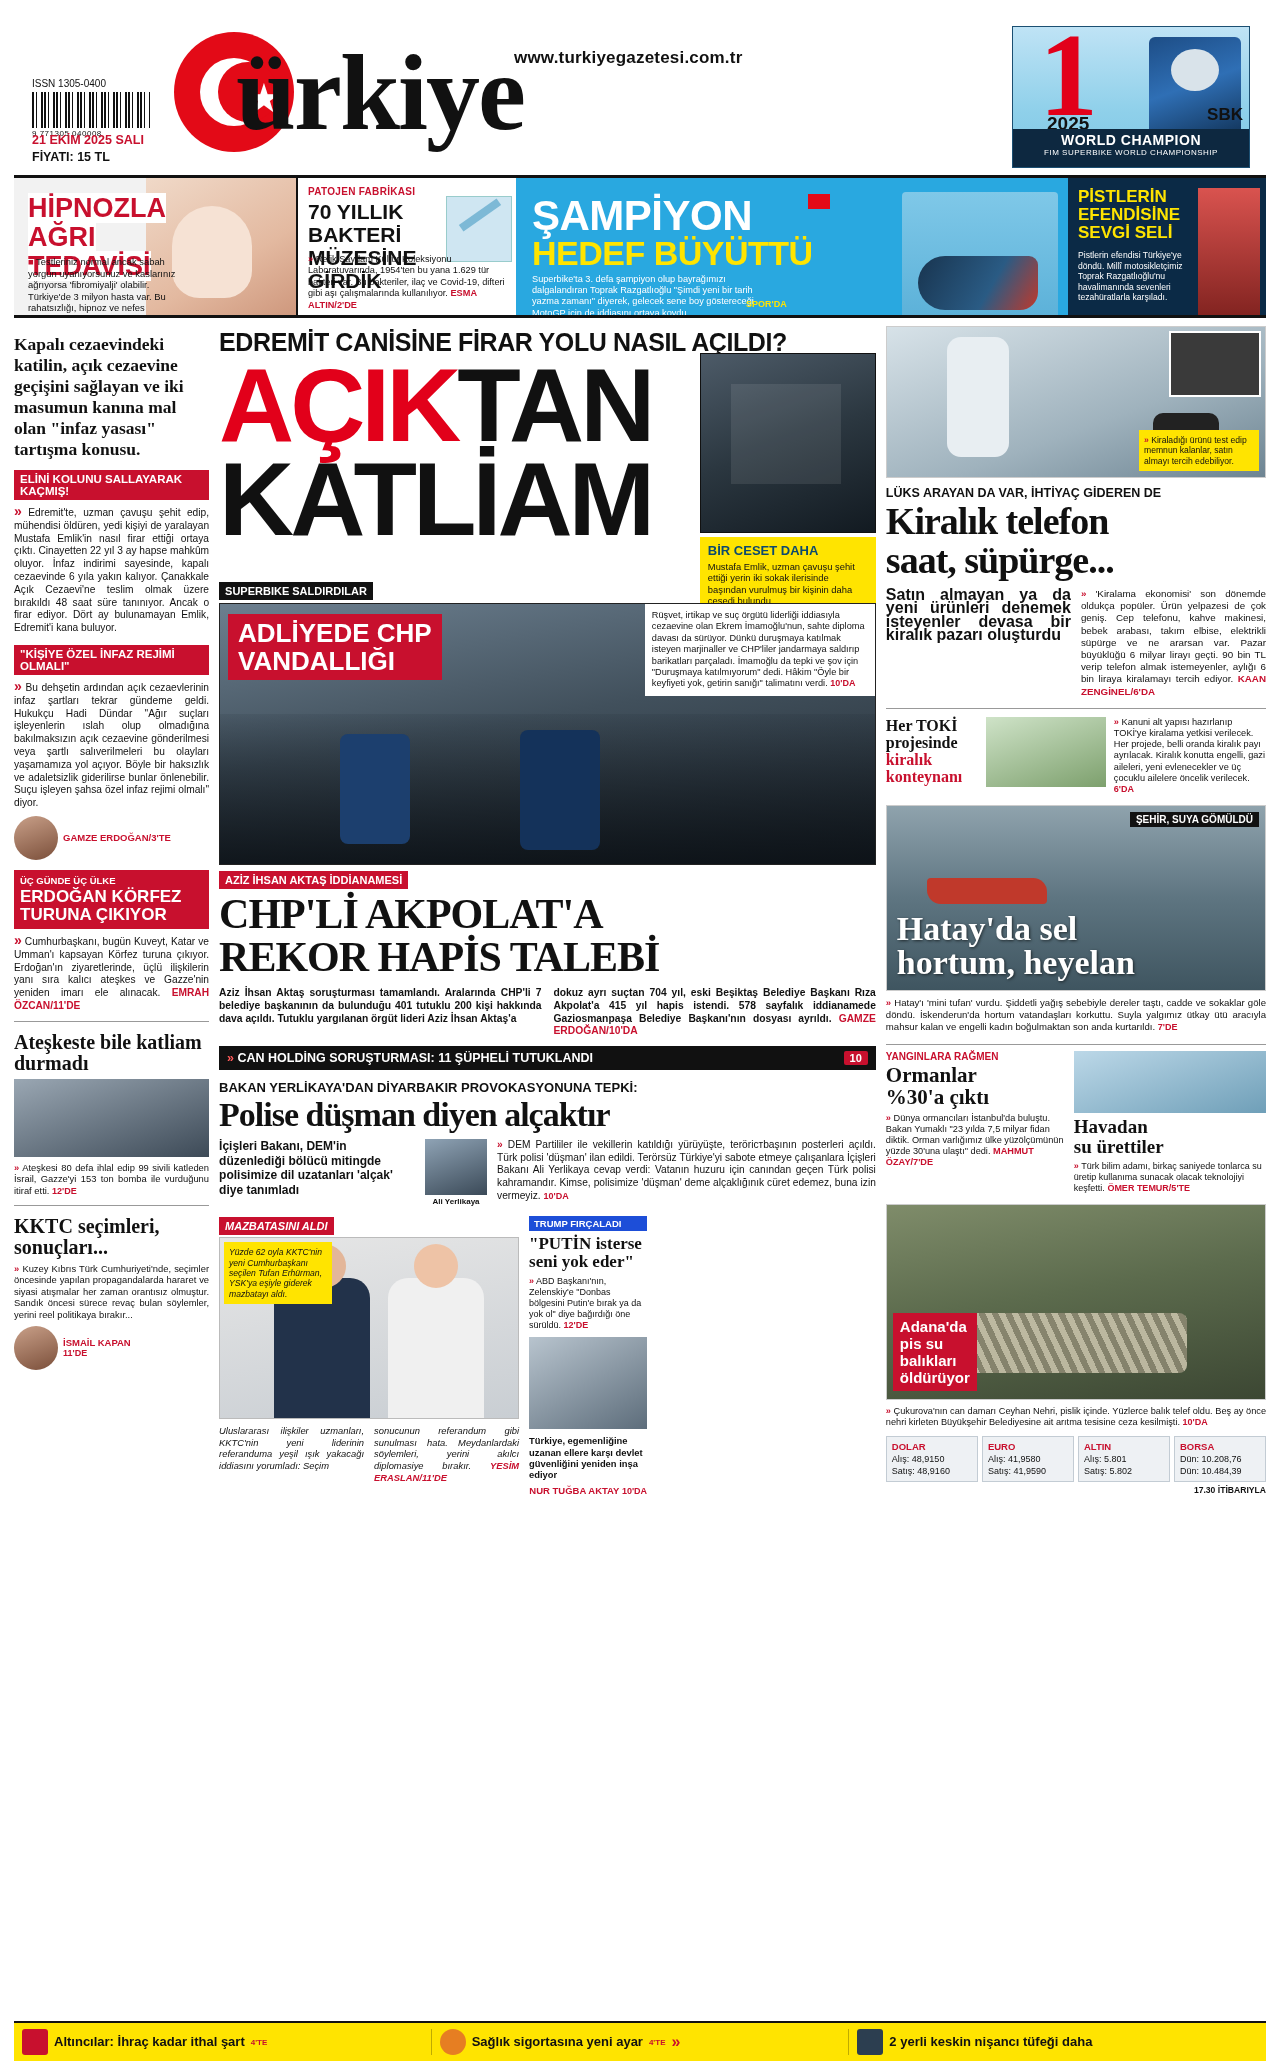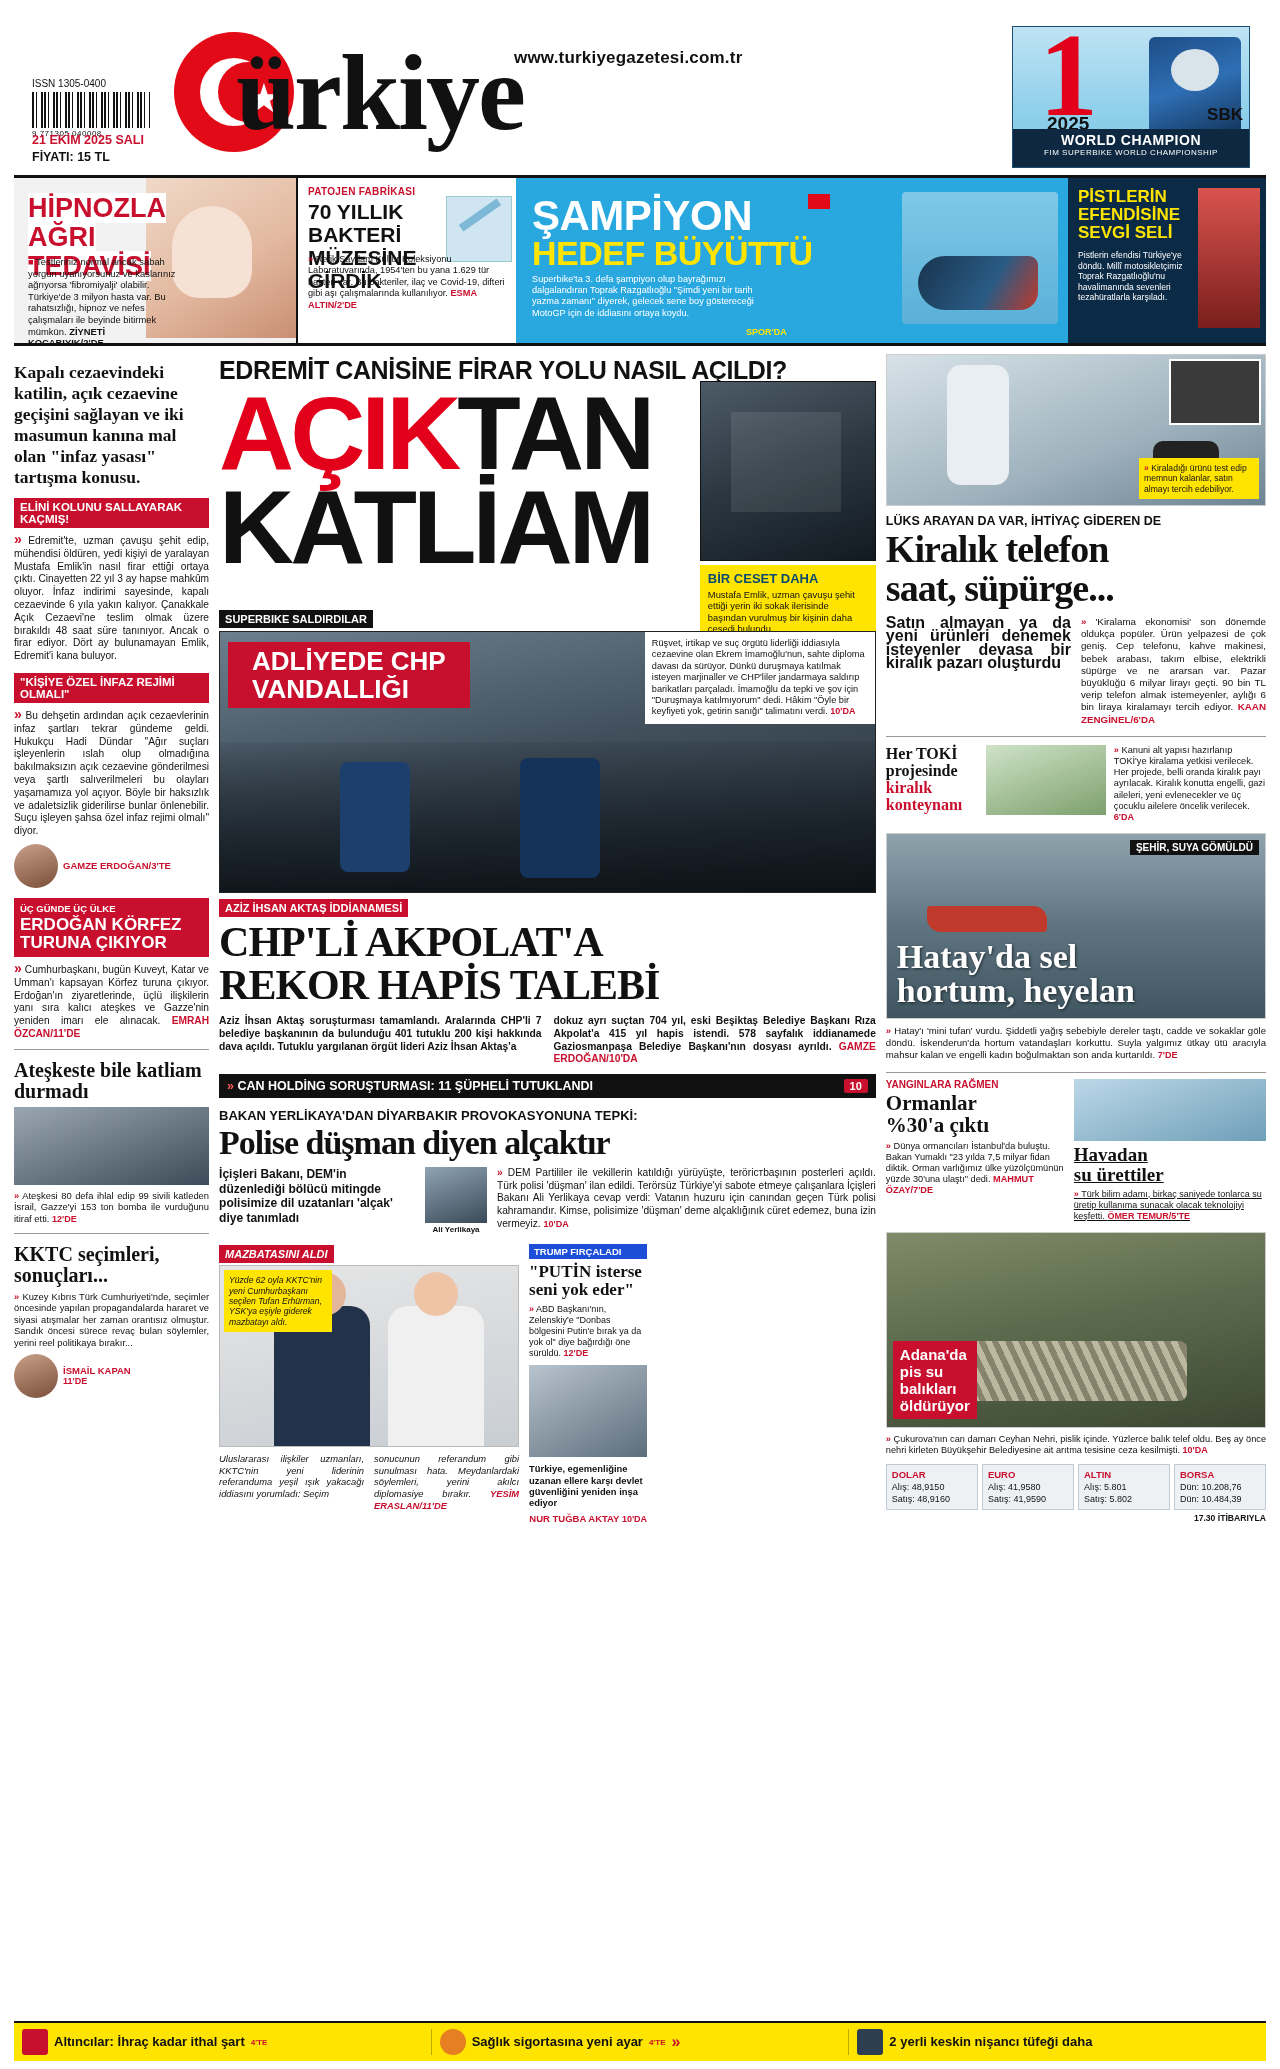--- a/index.html
+++ b/index.html
@@ -75,21 +75,21 @@
   .moto-band {
     position: absolute; left: 0; bottom: 0; width: 100%; height: 38px; background: #0d2840; color: #fff;
     text-align: center;
   }
   .moto-band .l1 { font-size: 14px; font-weight: bold; letter-spacing: .5px; padding-top: 3px; }
   .moto-band .l2 { font-size: 8px; letter-spacing: .5px; }
   .moto-sbk { position: absolute; right: 6px; bottom: 42px; font-size: 17px; font-weight: bold; color: #111; }
   .moto-motul { position: absolute; right: 6px; bottom: 26px; font-size: 11px; font-weight: bold; color: #111; }
 
   
-  .teasers { display: flex; height: 168px; border-bottom: 3px solid #111; }
+  .teasers { display: flex; height: 140px; border-bottom: 3px solid #111; }
   .teaser { position: relative; overflow: hidden; }
 
   .t1 { width: 282px; background: #f2f2f2; }
   .t1-img { position: absolute; right: 0; top: 0; width: 150px; height: 160px;
     background: linear-gradient(150deg,#f0d9c8 0%, #e3b9a0 55%, #c98f74 100%); }
   .t1-img:after { content:""; position:absolute; left:26px; top:28px; width:80px; height:92px; border-radius:44px 44px 30px 30px; background:#f6e2d4; }
   .t1-title { position: absolute; left: 14px; top: 16px; width: 180px;
     font-size: 27px; line-height: 29px; font-weight: bold; color: #c8102e;
     font-family: "Liberation Sans Narrow","Liberation Sans",sans-serif; }
   .t1-title span { background: #fff; }
@@ -160,21 +160,21 @@
 
   
   .jand-bar { background: #111; color: #fff; font-size: 11px; font-weight: bold; padding: 3px 6px; display: inline-block; }
   .mid-photo { position: relative; width: 100%; height: 262px; margin-top: 3px;
     background: linear-gradient(170deg,#6c7f8f 0%, #41505c 45%, #20282f 100%); overflow: hidden; border: 1px solid #222; }
   .mid-photo .crowd { position:absolute; left:0; bottom:0; width:100%; height:150px;
      background: linear-gradient(180deg, rgba(20,30,40,.1), rgba(10,15,20,.85)); }
   .mid-photo .vest { position:absolute; left:120px; bottom:20px; width:70px; height:110px; background:#1c3f6e; border-radius:8px;}
   .mid-photo .vest2 { position:absolute; left:300px; bottom:14px; width:80px; height:120px; background:#14325a; border-radius:8px;}
   .mid-red-label { position: absolute; left: 8px; top: 10px; background: #c8102e; color: #fff;
-    font-size: 26px; font-weight: bold; line-height: 28px; padding: 5px 24px;
+    font-size: 26px; font-weight: bold; line-height: 28px; padding: 5px 10px;
     font-family: "Liberation Sans Narrow","Liberation Sans",sans-serif; }
   .mid-cap { position: absolute; right: 0; top: 0; width: 230px; background: #fff; padding: 6px 7px;
     font-size: 9.2px; line-height: 11.4px; color: #111; }
   .mid-cap b { color: #c8102e; }
 
   .aziz-bar { background: #c8102e; color: #fff; font-size: 11px; font-weight: bold; padding: 3px 6px; display: inline-block; margin-top: 6px; }
   .chp-head { font-size: 42px; line-height: 43px; font-weight: bold; color: #111; letter-spacing: -1px; margin-top: 4px;
     font-family: "Liberation Serif", serif; }
   .chp-cols { display: flex; gap: 12px; margin-top: 8px; }
   .chp-cols p { flex: 1; font-size: 10.3px; line-height: 12.8px; text-align: justify; font-weight: bold; }
@@ -252,21 +252,21 @@
   .flood .boat { position: absolute; left: 40px; top: 72px; width: 120px; height: 26px; background: #c0392b; border-radius: 4px 14px 4px 14px; }
   .flood .head1 { position: absolute; left: 10px; bottom: 10px; font-size: 34px; line-height: 34px; font-weight: bold; color: #fff;
     font-family: "Liberation Serif", serif; text-shadow: 1px 1px 3px rgba(0,0,0,.6); }
   .flood-body { font-size: 9.6px; line-height: 11.8px; margin-top: 6px; text-align: justify; }
 
   .orman { margin-top: 10px; border-top: 1px solid #999; padding-top: 6px; display: flex; gap: 8px; }
   .orman-left { width: 180px; }
   .orman-kicker { font-size: 10px; font-weight: bold; color: #c8102e; }
   .orman-head { font-size: 21px; line-height: 22px; font-weight: bold; font-family: "Liberation Serif", serif; margin-top: 2px; }
   .orman-body { font-size: 9.2px; line-height: 11.2px; margin-top: 5px; }
-  .orman-right { flex: 1; text-decoration: underline; }
+  .orman-right { flex: 1; }
   .orman-pic { width: 100%; height: 62px; background: linear-gradient(160deg,#bcd8e8,#6f9fb8); }
   .orman-head2 { font-size: 19px; line-height: 20px; font-weight: bold; font-family: "Liberation Serif", serif; margin-top: 4px; }
   .orman-body2 { font-size: 9px; line-height: 11px; margin-top: 4px; }
 
   .adana { position: relative; margin-top: 10px; width: 100%; height: 196px;
     background: linear-gradient(170deg,#7f8c6a 0%, #5c6b4d 45%, #3c4733 100%); border: 1px solid #ccc; overflow: hidden; }
   .adana .fishes { position: absolute; left: 20px; bottom: 26px; width: 280px; height: 60px;
     background: repeating-linear-gradient(65deg,#cfc8b0 0 6px,#8f8a74 6px 12px); opacity: .85; border-radius: 8px; }
   .adana-label { position: absolute; left: 6px; bottom: 8px; background: #c8102e; color: #fff;
     font-size: 15px; line-height: 17px; font-weight: bold; padding: 5px 7px; }

